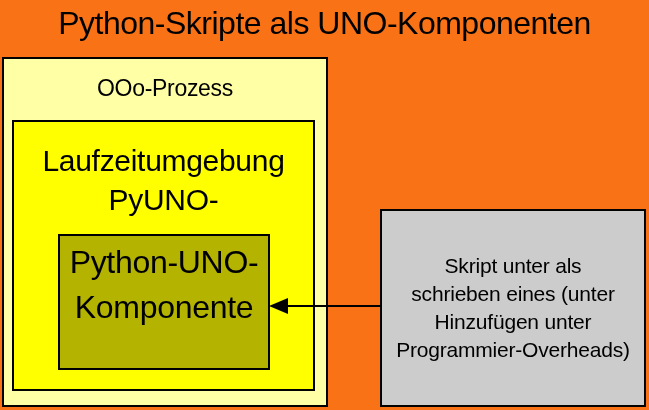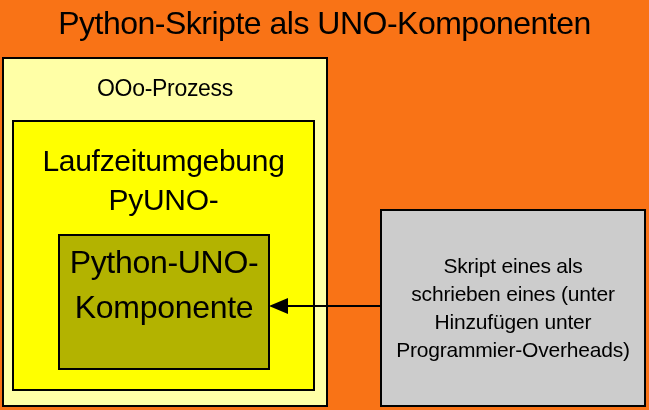--- a/index.html
+++ b/index.html
@@ -82,21 +82,21 @@
   </div>
 
   <div class="box box-inner" style="background-color: rgb(179, 179, 0);"></div>
   <div class="label label-inner">
     <span>Python-UNO-</span>
     <span>Komponente</span>
   </div>
 
   <div class="box box-note" style="background-color: rgb(204, 204, 204);">
     <div class="note-text">
-      <span>Skript eines als</span>
+      <span>Skript unter als</span>
       <span>schrieben eines (unter</span>
       <span>Hinzufügen unter</span>
       <span>Programmier-Overheads)</span>
     </div>
   </div>
 
   <svg class="arrow-layer" width="649" height="410" viewBox="0 0 649 410" xmlns="http://www.w3.org/2000/svg">
     <line x1="380" y1="306" x2="286" y2="306" stroke="#000000" stroke-width="2"></line>
     <polygon points="269,306 288,298 288,314" fill="#000000"></polygon>
   </svg>

